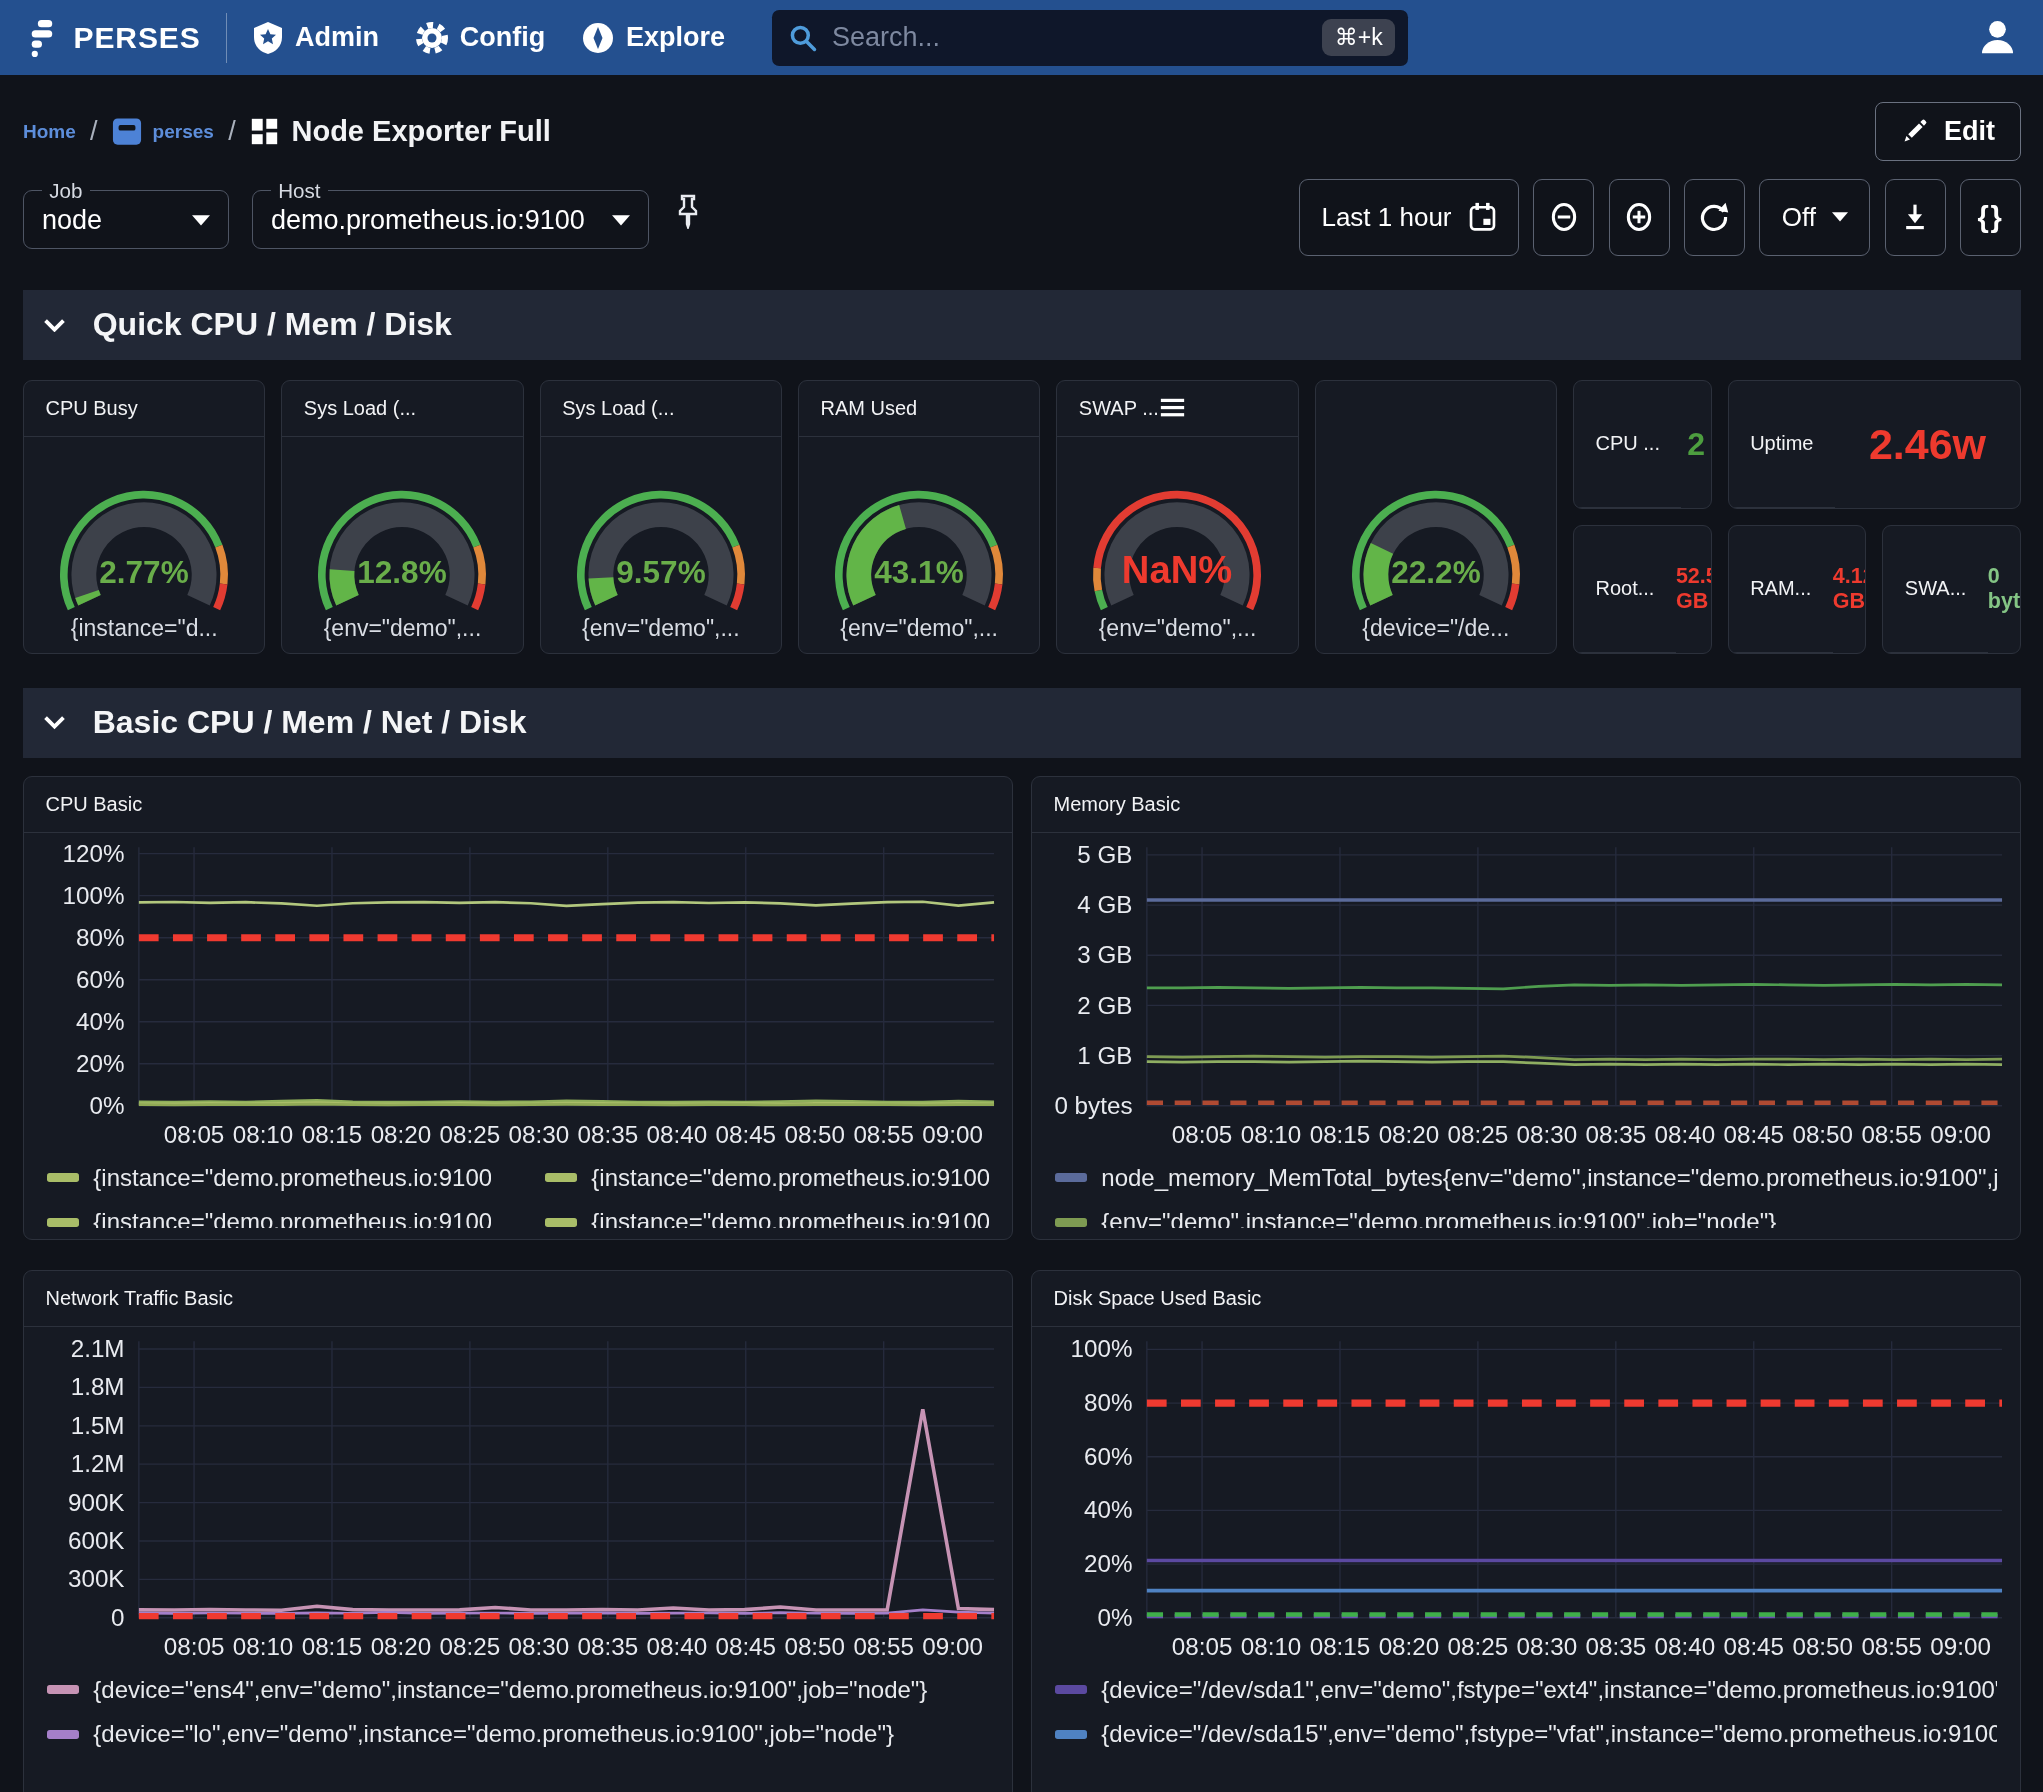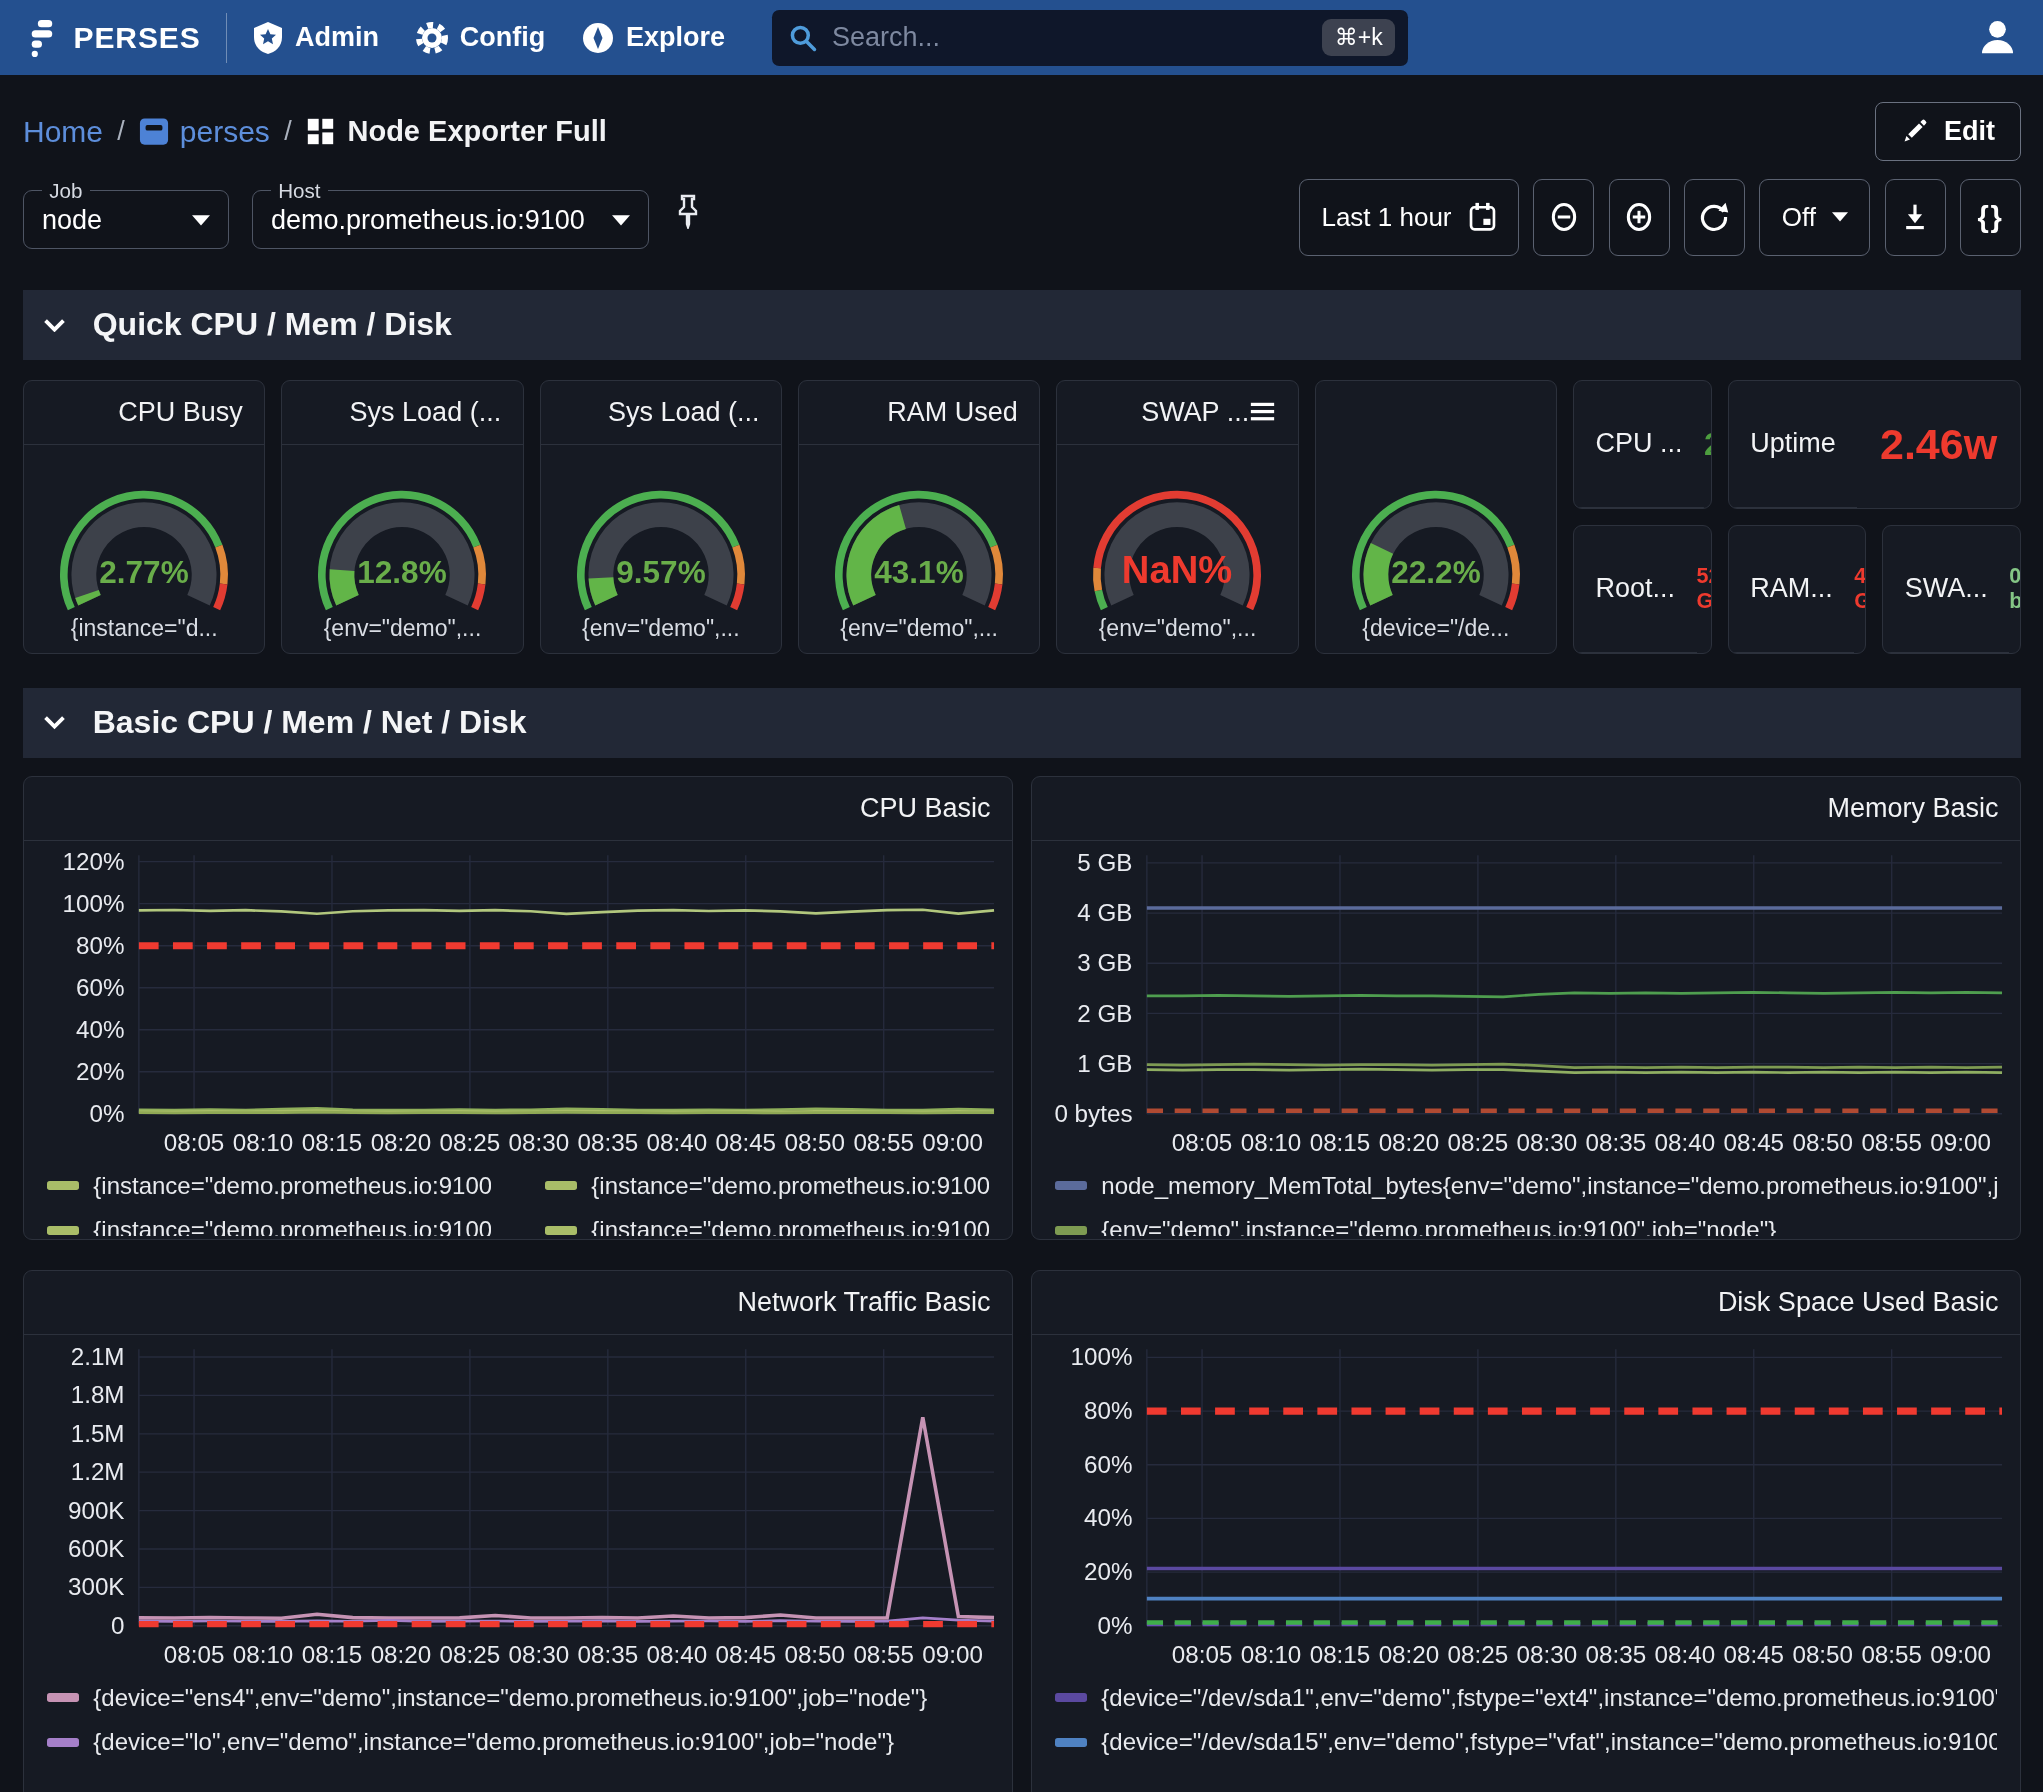--- a/index.html
+++ b/index.html
@@ -12,21 +12,21 @@
   .brand-text { font-size:30px; font-weight:bold; letter-spacing:0.9px; }
   .nav-divider { width:1.8px; height:50px; background:rgba(255,255,255,.35); margin:0 25px; }
   .nav-item { display:flex; align-items:center; gap:10.7px; color:#fff; font-size:27px; font-weight:bold; margin-right:36px; cursor:pointer; }
   .searchbox { margin-left:10.7px; width:636px; height:56px; background:#0f172a; border-radius:7.2px; display:flex; align-items:center; padding:0 12.5px 0 16px; gap:14.3px; }
   .search-ph { color:#7e89a0; font-size:27px; flex:1; }
   .kbd { background:#3d4250; color:#fff; font-size:23px; border-radius:9px; padding:5.4px 12.5px; }
   .avatar { margin-left:auto; }
 
   
   .crumb-row { display:flex; align-items:center; padding:27px 23px 7.2px; gap:14.3px; }
-  .crumb-link { color:#5d8edb; font-size:30px; font-weight:normal; display:flex; align-items:center; gap:10.7px; cursor:pointer; }
+  .crumb-link { color:#5d8edb; font-size:19px; font-weight:bold; display:flex; align-items:center; gap:10.7px; cursor:pointer; }
   .crumb-sep { color:#aab1bd; font-size:27px; }
   .crumb-page { color:#f2f3f5; font-size:29px; font-weight:bold; display:flex; align-items:center; gap:12.5px; }
   .edit-btn { margin-left:auto; display:flex; align-items:center; gap:16px; border:1.8px solid #6a7180; border-radius:8px; height:59px; padding:0 25px; color:#fff; font-size:27px; font-weight:bold; background:transparent; cursor:pointer; }
 
   
   .toolbar { display:flex; align-items:flex-start; padding:10.7px 23px 0; gap:23px; }
   fieldset.sel { border:1.8px solid #4e5564; border-radius:9px; padding:1.8px 18px 12.5px; min-width:206px; }
   fieldset.sel legend { font-size:20.6px; color:#d6dae2; padding:0 7.2px; }
   .sel-row { display:flex; align-items:center; justify-content:space-between; gap:27px; font-size:27px; color:#fff; cursor:pointer; }
   .host-sel { min-width:394px; }
@@ -35,21 +35,21 @@
   .tbtn { height:77px; border:1.8px solid #5a6170; border-radius:9px; background:transparent; color:#fff; display:inline-flex; align-items:center; justify-content:center; gap:16px; font-size:26px; padding:0 21.5px; cursor:pointer; }
   .tbtn.icon-only { width:61px; padding:0; }
   .braces { font-size:29px; font-weight:bold; letter-spacing:1.8px; }
 
   
   .section-header { margin:34px 23px 0; height:70px; background:#222836; display:flex; align-items:center; gap:27px; padding:0 19.7px; cursor:pointer; }
   .section-title { font-size:32px; font-weight:bold; color:#f4f5f7; }
 
   
   .panel { background:#161a23; border:1.8px solid #2c313c; border-radius:9px; overflow:hidden; display:flex; flex-direction:column; }
-  .panel-header { padding:16px 21.5px; font-size:27px; color:#f2f3f5; border-bottom:1.8px solid #2c313c; white-space:nowrap; overflow:hidden; display:flex; align-items:center; justify-content:flex-end; flex:0 0 auto; }
+  .panel-header { padding:16px 21.5px; font-size:20px; color:#f2f3f5; border-bottom:1.8px solid #2c313c; white-space:nowrap; overflow:hidden; display:flex; align-items:center; justify-content:flex-start; flex:0 0 auto; }
 
   
   .gauge-grid { margin:19.7px 23px 0; display:grid; grid-template-columns:repeat(6,1fr) 448px; gap:16px; }
   .gauge-panel { height:274px; }
   .gauge-body { flex:1; display:flex; flex-direction:column; align-items:center; justify-content:flex-end; padding-bottom:10.7px; }
   .gauge-label { font-size:23px; color:#d9dde4; max-width:92%; white-space:nowrap; overflow:hidden; margin-top:1.8px; }
   .stat-cluster { display:grid; grid-template-columns:repeat(3,1fr); grid-template-rows:1fr 1fr; gap:16px; height:274px; }
   .stat-panel { display:flex; flex-direction:row; }
   .stat-uptime { grid-column:2 / span 2; }
   .stat-body { flex:1; display:flex; align-items:center; justify-content:center; }

